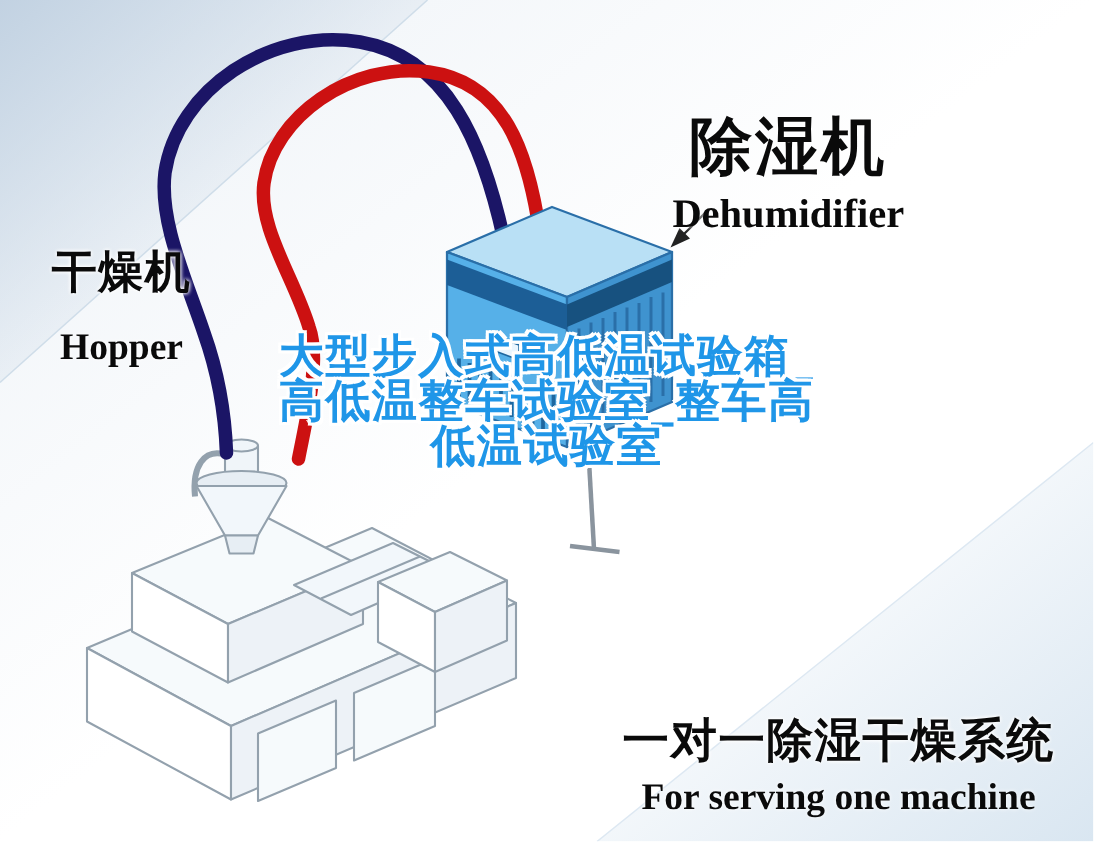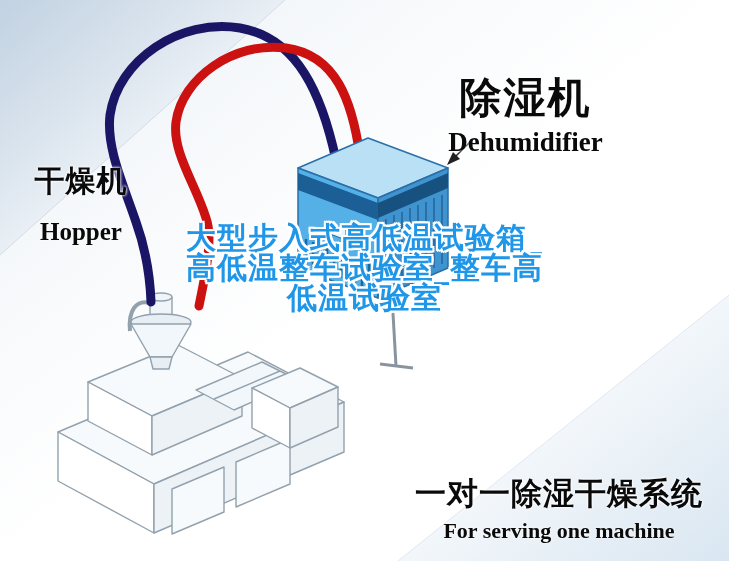--- a/index.html
+++ b/index.html
@@ -23,21 +23,21 @@
     text-shadow:0 0 3px #ffffff;
   }
   .label-dehumidifier{left:438px;top:70px;width:175px;}
   .label-dehumidifier .cn{font-size:42px;letter-spacing:2px;}
   .label-dehumidifier .en{font-size:27px;margin-top:1px;}
   .label-hopper{left:20px;top:161px;width:122px;}
   .label-hopper .cn{font-size:30px;letter-spacing:1px;}
   .label-hopper .en{font-size:25px;margin-top:16px;}
   .label-system{left:392px;top:449px;width:334px;margin-top:24px;}
   .label-system .cn{font-size:31px;letter-spacing:1px;}
-  .label-system .en{font-size:22px;margin-top:3px;}
+  .label-system .en{font-size:25px;margin-top:3px;}
   .headline{
     position:absolute;left:0;top:223px;width:729px;
     text-align:center;
     font-weight:700;font-size:30px;line-height:1.0;
     letter-spacing:1px;
     color:#1f96e8;
     text-shadow:
       -2px -2px 0 #fff, 2px -2px 0 #fff,
       -2px  2px 0 #fff, 2px  2px 0 #fff,
       -2px  0   0 #fff, 2px  0   0 #fff,

